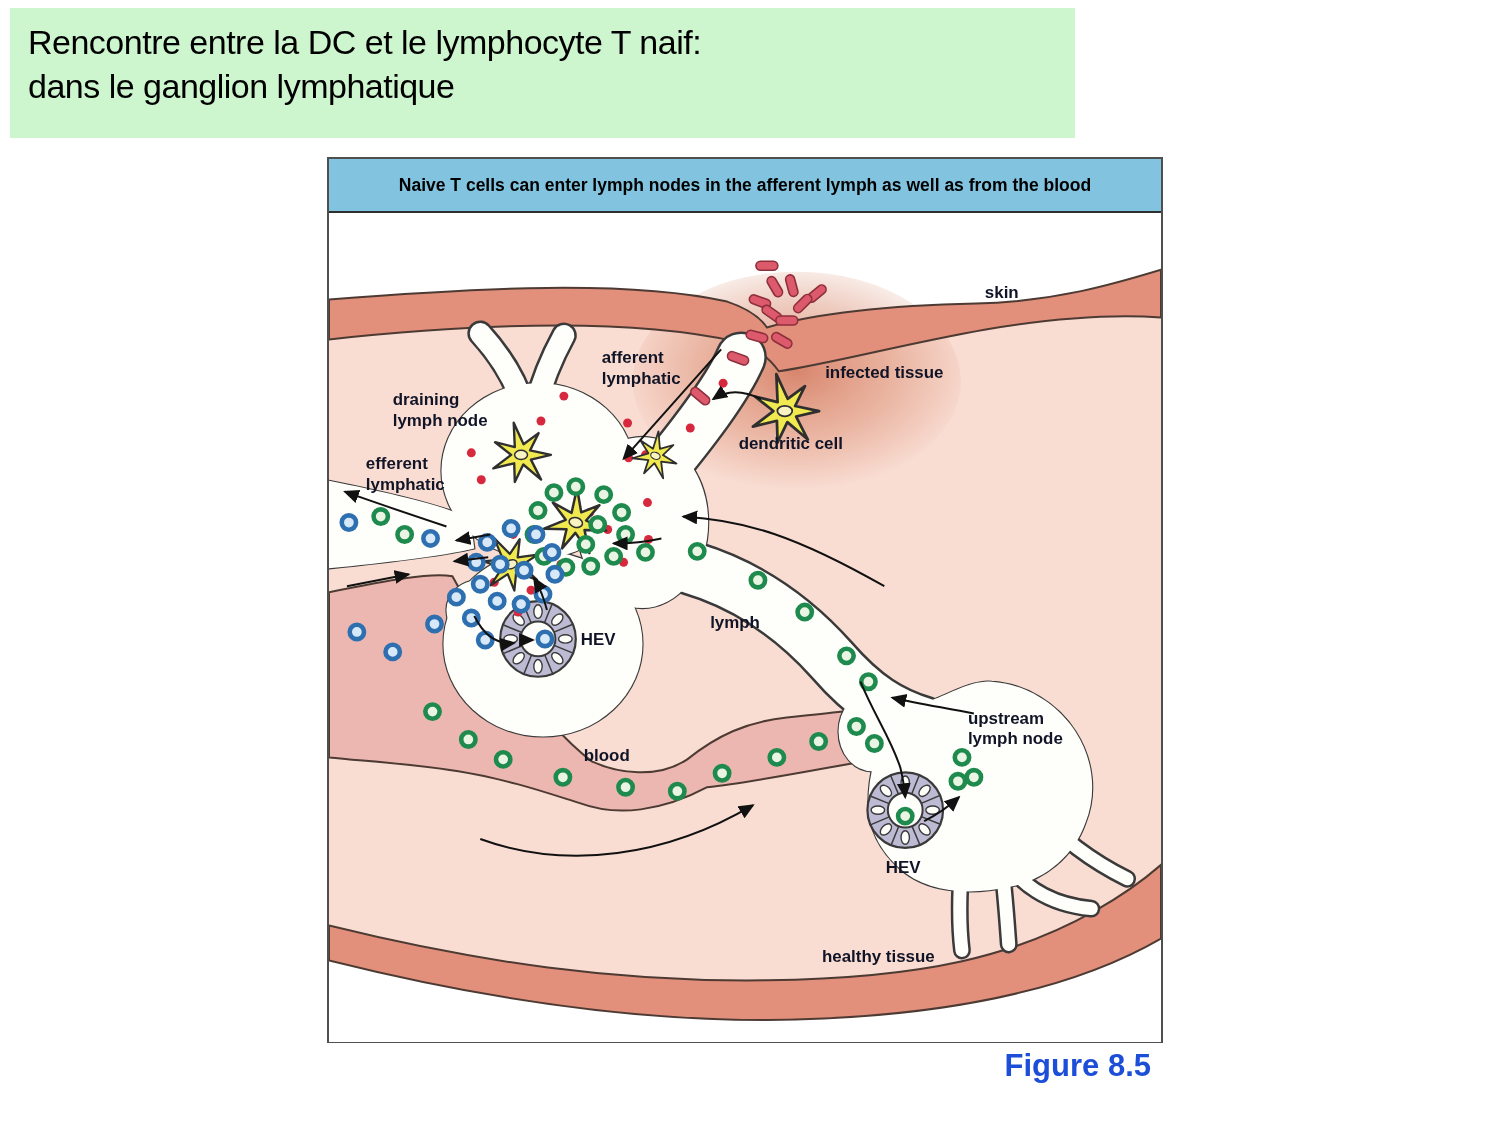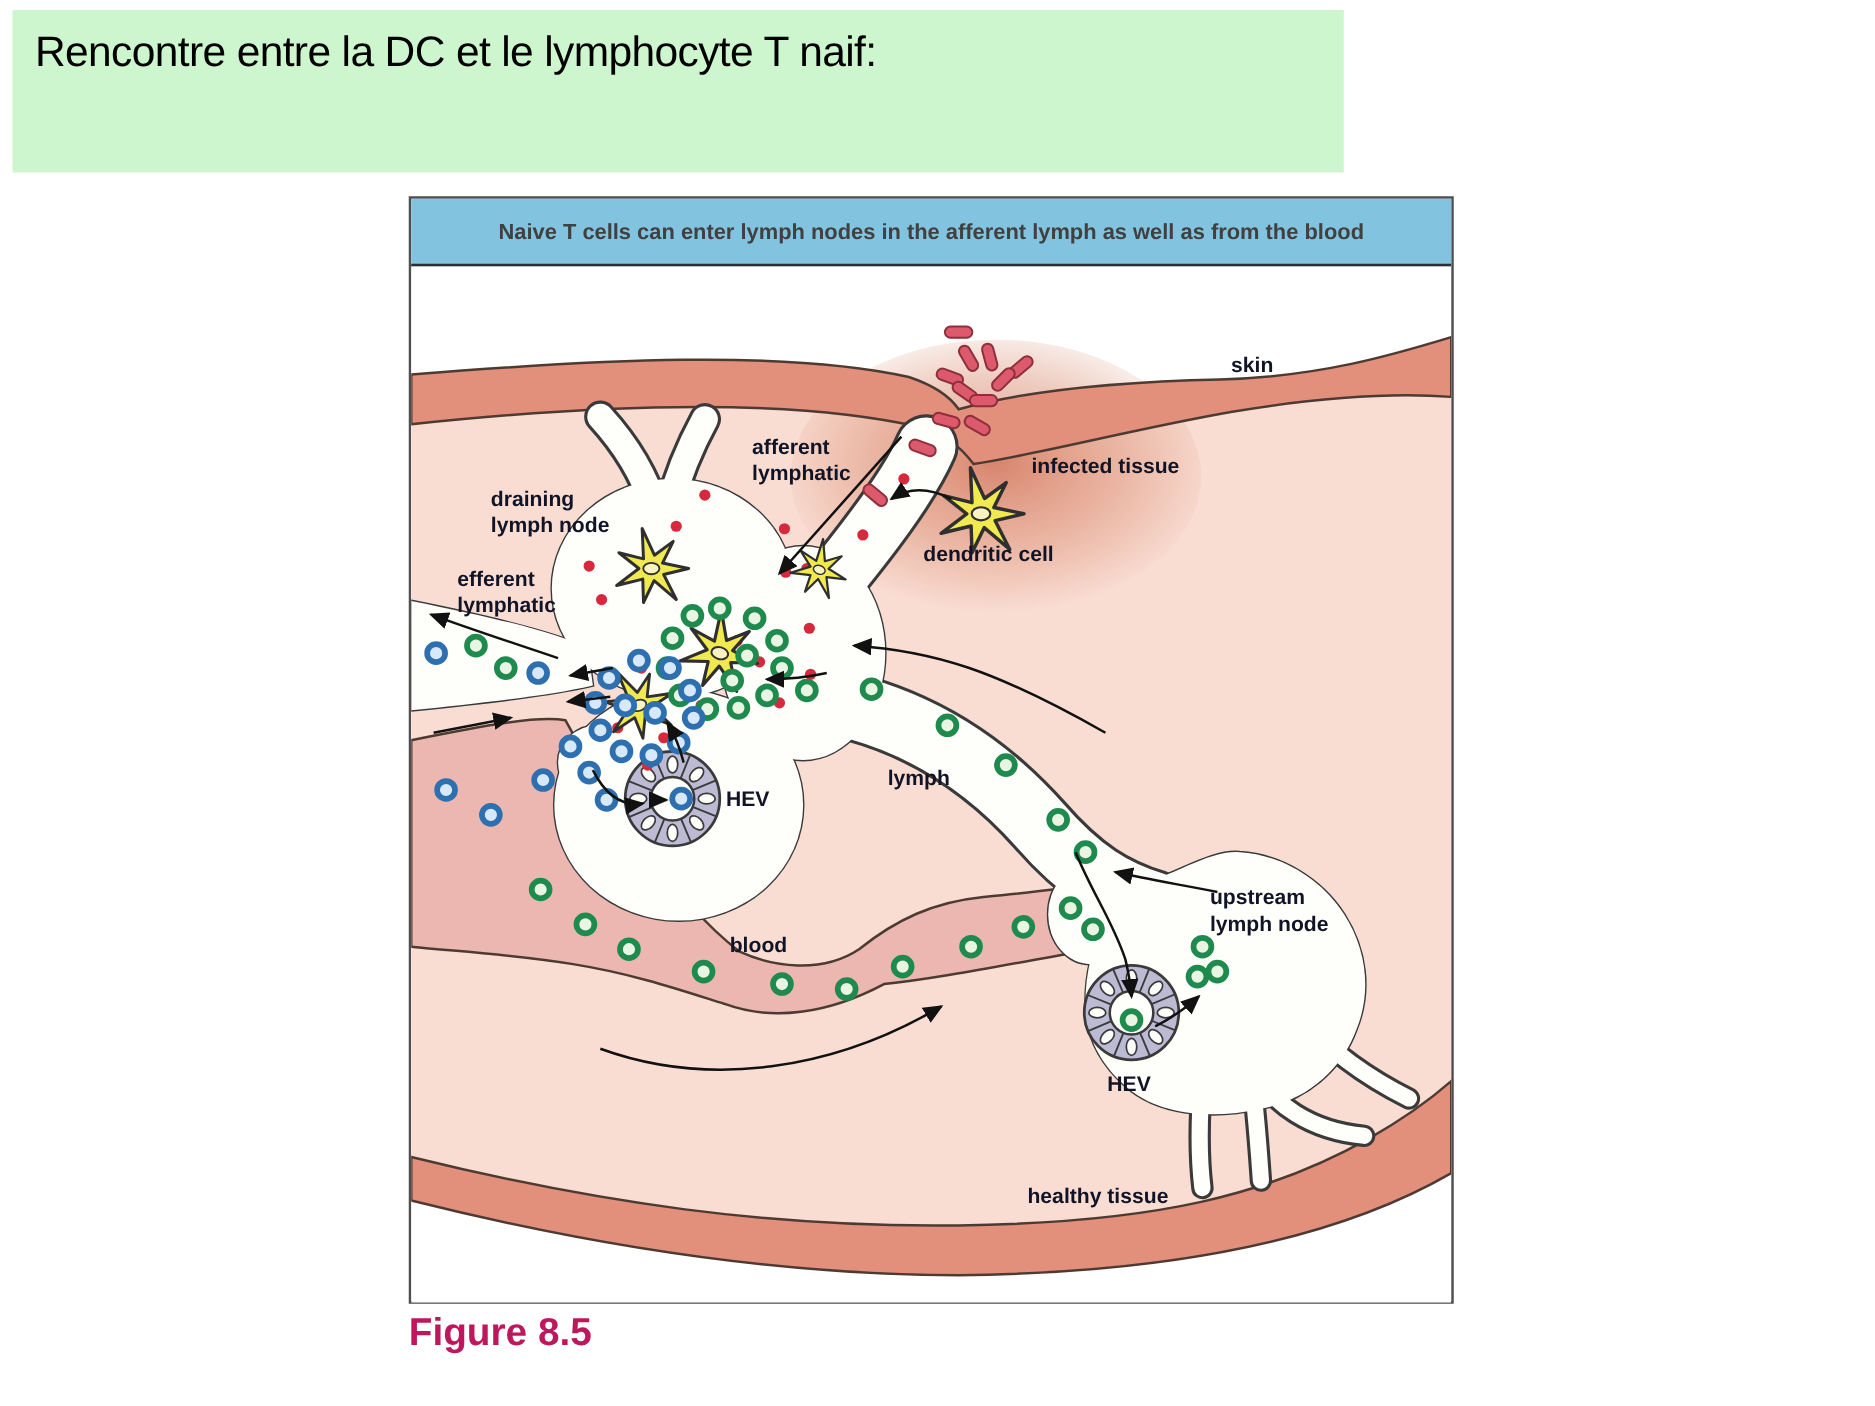--- a/index.html
+++ b/index.html
@@ -5,39 +5,40 @@
   html,body { margin:0; padding:0; background:#ffffff; }
   .slide { position:relative; width:1500px; height:1125px; background:#ffffff;
            font-family:"Liberation Sans", sans-serif; overflow:hidden; }
   .title-box { position:absolute; left:10px; top:8px; width:1065px; height:130px;
                background:#CDF5CE; box-sizing:border-box; padding:12px 10px 0 18px;
                color:#000; font-size:34px; line-height:1.3; letter-spacing:-0.5px; }
   .figure-panel { position:absolute; left:327px; top:157px; width:836px; height:886px;
                   border:2px solid #4f4f4f; box-sizing:border-box; background:#ffffff; }
   .fig-header { height:52px; background:#82C4E0; border-bottom:2px solid #2e2e2e;
                 display:flex; align-items:center; justify-content:center;
-                font-weight:bold; font-size:17.5px; color:#404040; }
+                font-weight:bold; font-size:17.5px; color:#000000; }
   .fig-caption { position:absolute; left:327px; top:1048px; width:824px;
-                 font-weight:bold; font-size:31px; color:#be185d; }
+                 text-align:right; font-weight:bold; font-size:31px; color:#1d4ed8; }
   svg { display:block; }
   .wo  { fill:#FEFEFA; stroke:#3a3a3a; stroke-width:2.2; }
   .wt  { fill:none; stroke:#3a3a3a; stroke-linecap:round; }
   .wf  { fill:#FEFEFA; stroke:none; }
   .wtf { fill:none; stroke:#FEFEFA; stroke-linecap:round; }
   .arrow { fill:none; stroke:#111; stroke-width:2; }
   .lbl { font-family:"Liberation Sans", sans-serif; font-weight:bold; font-size:17px; fill:#101426; }
   .rdot { fill:#D6293E; stroke:none; }
 </style>
 </head>
 <body>
 
 <div class="slide">
 
   <div class="title-box">
     <div>Rencontre entre la DC et le lymphocyte T naif:</div>
+    <div>dans le ganglion lymphatique</div>
   </div>
 
   <div class="figure-panel">
     <div class="fig-header">Naive T cells can enter lymph nodes in the afferent lymph as well as from the blood</div>
 
     <svg width="832" height="830" viewBox="0 0 836 832">
       <defs>
         <radialGradient id="infect" cx="50%" cy="45%" r="55%">
           <stop offset="0%" stop-color="#C44F2E" stop-opacity="0.62"></stop>
           <stop offset="55%" stop-color="#CE6B47" stop-opacity="0.35"></stop>

